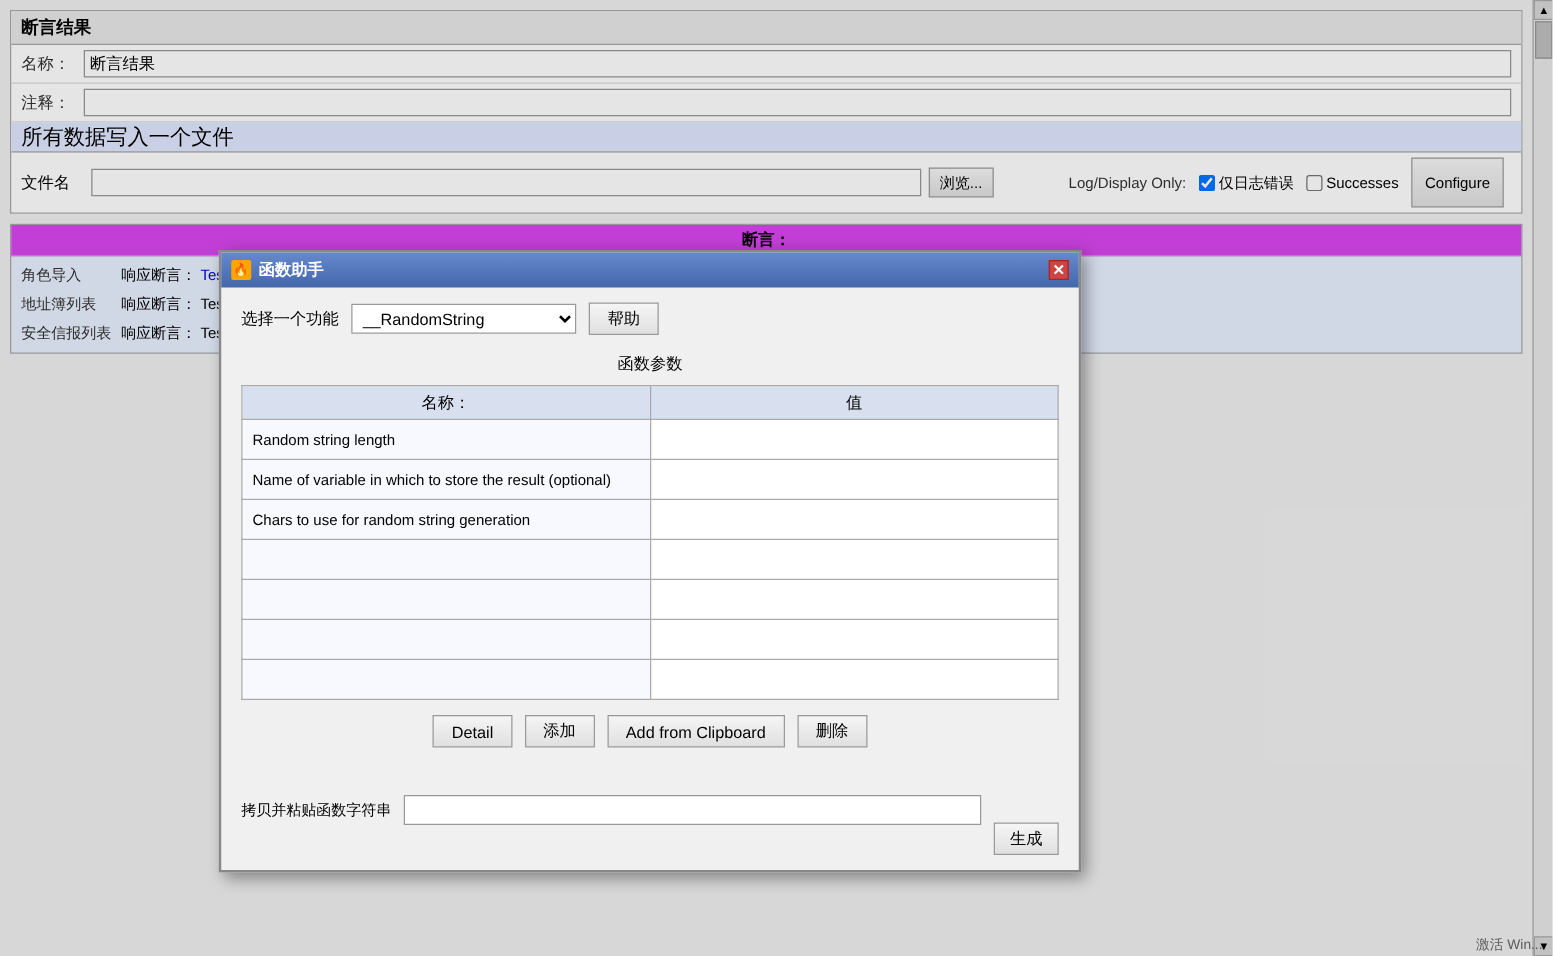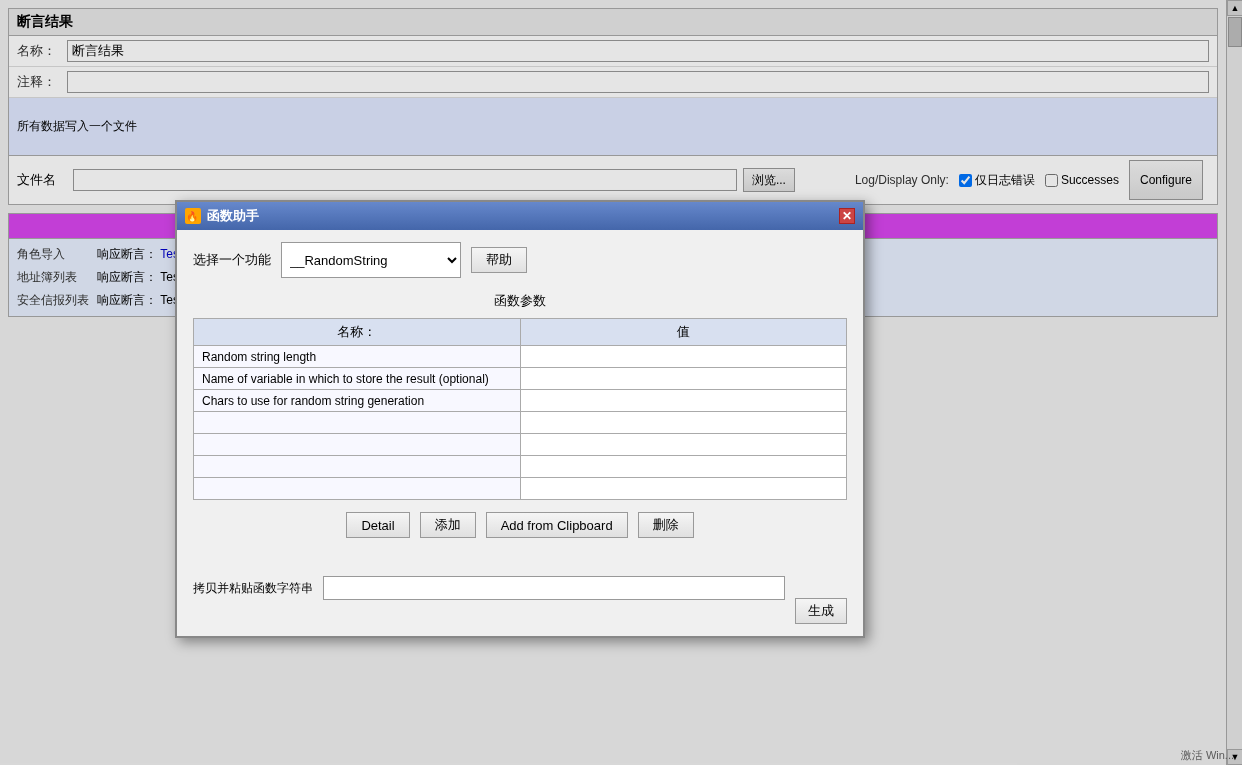--- a/index.html
+++ b/index.html
@@ -236,21 +236,21 @@
     }
 
     .function-select-wrapper {
       display: flex;
       align-items: center;
       gap: 4px;
     }
 
     .function-select {
       width: 180px;
-      height: 36px;
+      height: 24px;
       border: 1px solid #999;
       background: #fff;
       font-size: 13px;
       padding: 0 4px;
     }
 
     .help-btn {
       height: 26px;
       padding: 0 14px;
       border: 1px solid #999;
@@ -279,21 +279,21 @@
       padding: 4px 8px;
       text-align: center;
       font-size: 13px;
       font-weight: normal;
     }
 
     .params-table td {
       border: 1px solid #aaa;
       padding: 3px 8px;
       font-size: 12px;
-      height: 22px;
+      height: 32px;
       vertical-align: middle;
     }
 
     .params-table td.name-col {
       width: 50%;
       background: #f8f8ff;
     }
 
     .params-table td.value-col {
       width: 50%;
@@ -404,21 +404,21 @@
     <div class="form-row">
       <span class="form-label">名称：</span>
       <input class="form-input" type="text" value="断言结果" style="">
     </div>
 
     <div class="form-row">
       <span class="form-label">注释：</span>
       <input class="form-input" type="text" style="">
     </div>
 
-    <div style="padding:20px 8px; background:#e0e8ff; border-bottom:1px solid #aaa; font-size:12px;">所有数据写入一个文件</div>
+    <div style="padding:0 8px; background:#e0e8ff; border-bottom:1px solid #aaa; font-size:17px;">所有数据写入一个文件</div>
 
     <div class="file-row">
       <span class="file-label">文件名</span>
       <input class="file-input" type="text" style="">
       <button class="browse-btn">浏览...</button>
       <div class="log-display-section">
         <span class="log-display-label">Log/Display Only:</span>
         <label class="checkbox-label">
           <input type="checkbox" checked="" style="">
           <span>仅日志错误</span>

